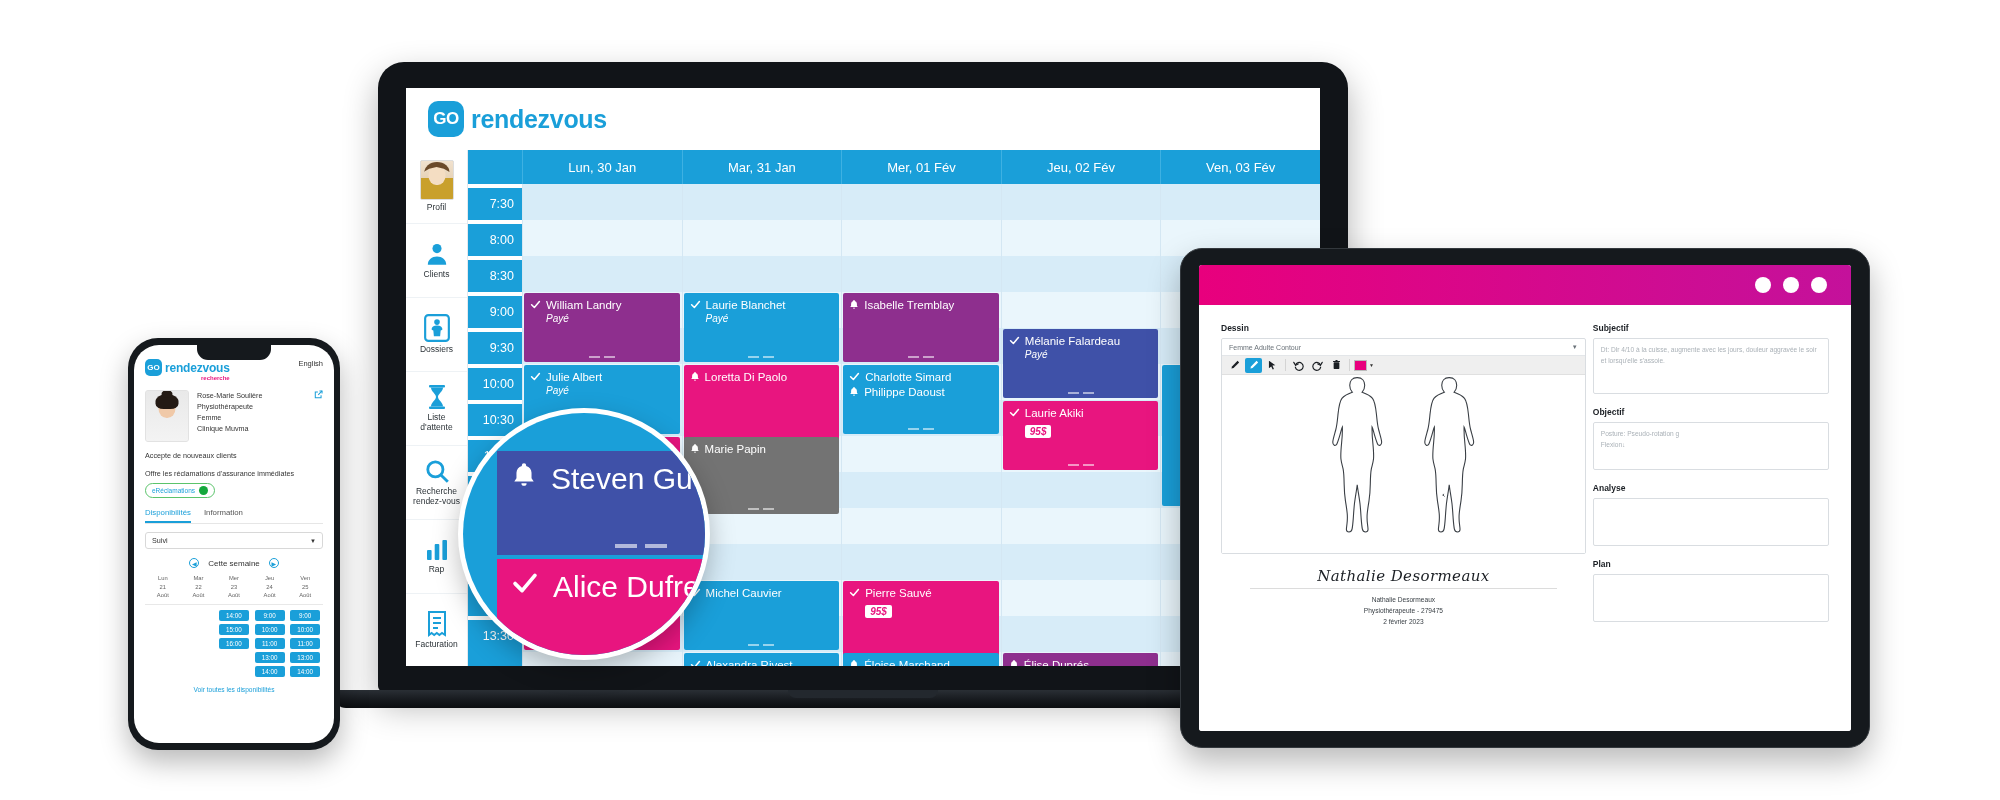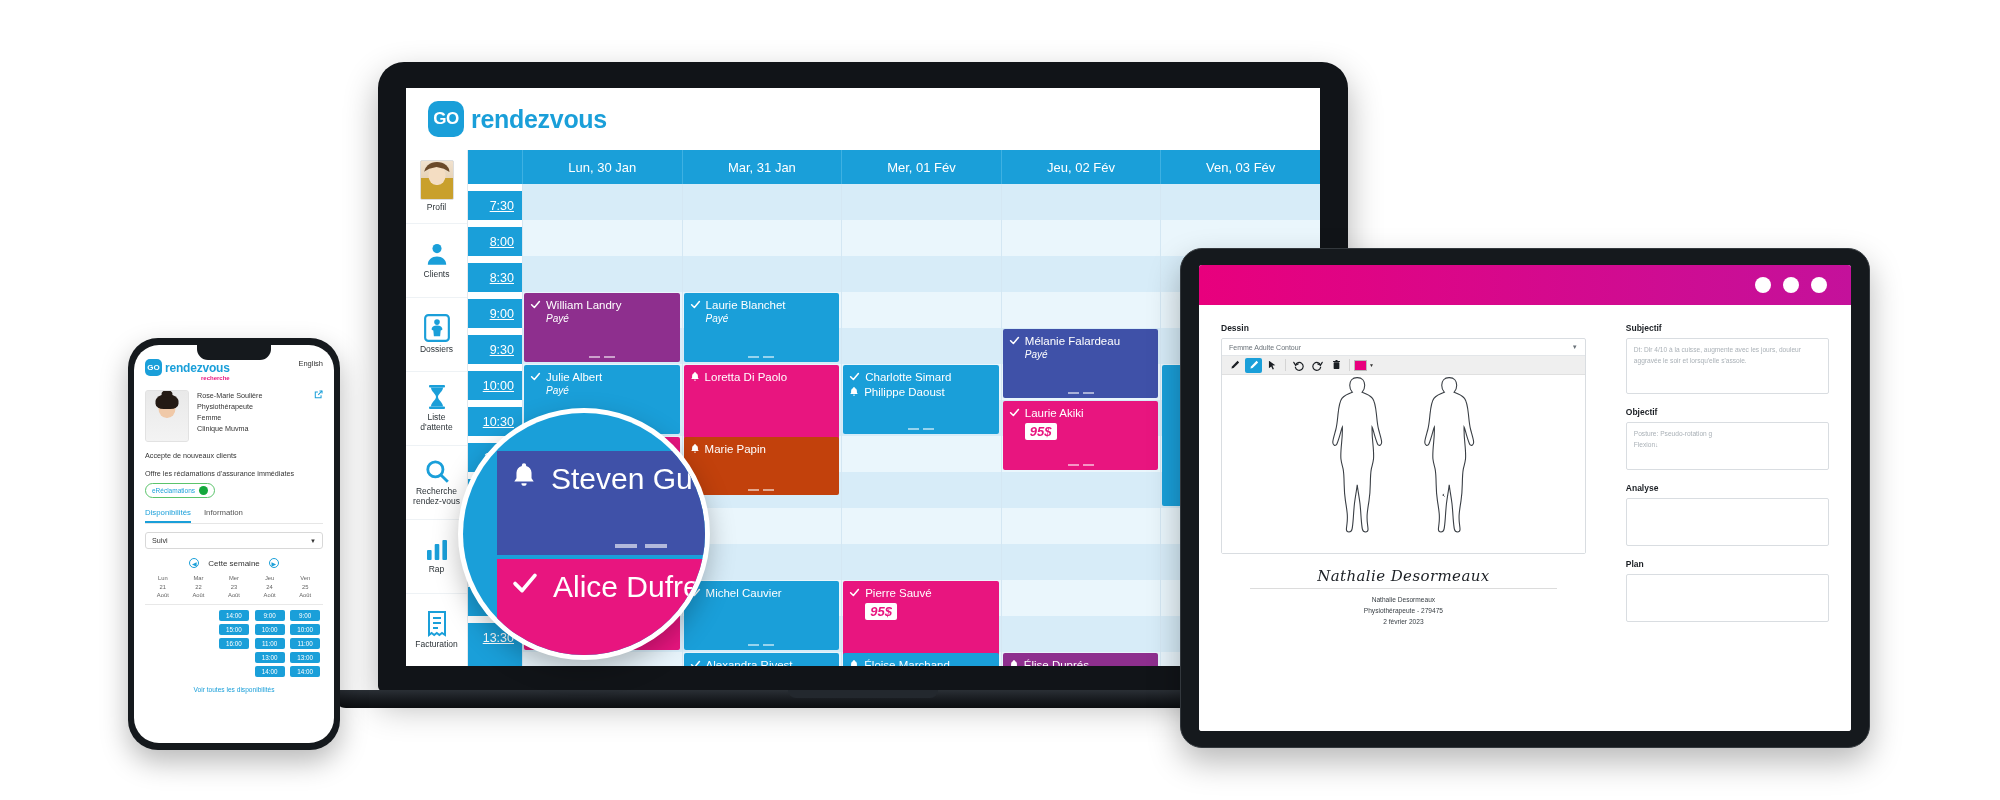--- a/index.html
+++ b/index.html
@@ -60,35 +60,35 @@
   .cal-head { display:flex; height:34px; background:#1a9fd9; }
   .cal-head .time-col { width:54px; flex:0 0 54px; }
   .cal-head .dcol {
     flex:1; color:#fff; font-size:13px; display:flex; align-items:center; justify-content:center;
     border-left:1px solid #3eb1e2;
   }
   .cal-rows { flex:1; position:relative; display:flex; }
   .time-col-body { width:54px; flex:0 0 54px; background:#1a9fd9; }
   .trow {
     height:36px; color:#fff; font-size:12.5px; display:flex; align-items:center;
-    justify-content:flex-end; padding-right:8px; border-top:7px solid #ffffff;text-decoration:underline;
+    justify-content:flex-end; padding-right:8px; border-top:4px solid #ffffff;
   }
   .daycols { flex:1; position:relative; display:flex; }
   .daycol { flex:1; border-left:1px solid #d4e7f3; position:relative; }
   .bandA{position:absolute;left:0;right:0;background:#d7ecf8;}
   .bandB{position:absolute;left:0;right:0;background:#eaf6fc;}
 
   .appt {
     position:absolute; left:2px; right:2px; border-radius:2px; color:#fff;
     padding:5px 6px 0 6px; overflow:hidden;
   }
   .appt .nm { font-size:11.5px; display:flex; align-items:flex-start; gap:5px; line-height:1.25; white-space:nowrap;}
   .appt .paye { font-size:10px; font-style:italic; margin-left:16px; margin-top:0px;}
   .appt .price {
-    display:inline-block;background:#fff;color:#e8157f;font-size:13px;font-style:italic;font-weight:700;
+    display:inline-block;background:#fff;color:#e8157f;font-size:10px;font-style:italic;font-weight:700;
     padding:1px 5px;border-radius:2px;margin-left:16px;margin-top:2px;
   }
   .appt .grip { position:absolute; bottom:4px; left:50%; transform:translateX(-50%); display:flex; gap:4px; }
   .appt .grip i { display:block; width:11px; height:2px; background:rgba(255,255,255,.55); }
   .ico { flex:0 0 auto; line-height:1; margin-top:1px; }
 
   
   #magnifier {
     position:absolute; left:458px; top:408px; width:252px; height:252px;
     border-radius:50%; background:#fff; border:5px solid #fff;
@@ -149,21 +149,21 @@
 
   
   #tablet { position:absolute; left:1180px; top:248px; width:690px; height:500px; z-index:20; }
   .tb-body {
     position:absolute; inset:0; background:#15191d; border-radius:22px;
     box-shadow:0 14px 32px rgba(0,0,0,.28); border:1px solid #33383d;
   }
   .tb-screen { position:absolute; left:19px; top:17px; right:19px; bottom:17px; background:#fff; border-radius:3px; overflow:hidden; }
   .tb-bar { height:40px; background:linear-gradient(90deg,#e8007d 0%,#c4119b 100%); display:flex; align-items:center; justify-content:flex-end; padding-right:24px; gap:12px; }
   .tb-dot { width:16px;height:16px;border-radius:50%;background:#fff; }
-  .tb-content { display:flex; gap:40px; padding:18px 22px; background:#fff; height:calc(100% - 40px); }
+  .tb-content { display:flex; gap:7px; padding:18px 22px; background:#fff; height:calc(100% - 40px); }
   .tb-left { flex:0 0 60%; }
   .tb-right { flex:1; }
   .tb-lbl { font-size:8.5px; font-weight:700; color:#1b1f24; margin-bottom:5px; }
   .tb-drawbox { border:1px solid #d9dde1; border-radius:2px; }
   .tb-seltop { height:17px; border-bottom:1px solid #e3e6e9; display:flex; align-items:center; justify-content:space-between; padding:0 7px; font-size:7px; color:#6a7279; }
   .tb-tools { height:19px; background:#efefef; display:flex; align-items:center; gap:2px; padding:0 4px; border-bottom:1px solid #e0e0e0;}
   .tool { width:17px;height:15px;display:flex;align-items:center;justify-content:center;font-size:9px;color:#222;border-radius:2px; }
   .tool.on { background:#1a9fd9; color:#fff; }
   .tool-sep { width:1px; height:12px; background:#d4d4d4; margin:0 2px; }
   .tool-color { width:13px;height:11px;background:#e8007d;border:1px solid #bbb; }
@@ -393,21 +393,21 @@
                         <path d="M12 2a2 2 0 0 1 2 2v.6A7 7 0 0 1 19 11v5l2 3H3l2-3v-5a7 7 0 0 1 5-6.4V4a2 2 0 0 1 2-2z"></path>
                         <path d="M9.6 20.6h4.8a2.4 2.4 0 0 1-4.8 0z"></path>
                       </svg></span>
                     <span>Loretta Di Paolo</span>
                   </div>
                   <div class="grip">
                     <i></i>
                     <i></i>
                   </div>
                 </div>
-                <div class="appt" style="background: #c2410c; top: 253px; height: 58px; left: calc(20% + 2px); width: calc(20% - 4px);">
+                <div class="appt" style="background: #737373; top: 253px; height: 77px; left: calc(20% + 2px); width: calc(20% - 4px);">
                   <div class="nm">
                     <span class="ico"><svg width="10" height="11" viewBox="0 0 24 26" fill="#fff">
                         <path d="M12 2a2 2 0 0 1 2 2v.6A7 7 0 0 1 19 11v5l2 3H3l2-3v-5a7 7 0 0 1 5-6.4V4a2 2 0 0 1 2-2z"></path>
                         <path d="M9.6 20.6h4.8a2.4 2.4 0 0 1-4.8 0z"></path>
                       </svg></span>
                     <span>Marie Papin</span>
                   </div>
                   <div class="grip">
                     <i></i>
                     <i></i>
@@ -424,20 +424,33 @@
                     <i></i>
                     <i></i>
                   </div>
                 </div>
                 <div class="appt" style="background: rgb(26, 159, 217); top: 469px; height: 69px; left: calc(20% + 2px); width: calc(20% - 4px);">
                   <div class="nm">
                     <span class="ico"><svg width="11" height="11" viewBox="0 0 24 24" fill="none" stroke="#fff" stroke-width="3.4" stroke-linecap="round" stroke-linejoin="round">
                         <polyline points="3.5,12.5 9.5,18.5 20.5,5.5"></polyline>
                       </svg></span>
                     <span>Alexandra Rivest</span>
+                  </div>
+                </div>
+                <div class="appt" style="background: rgb(142, 47, 142); top: 109px; height: 69px; left: calc(40% + 2px); width: calc(20% - 4px);">
+                  <div class="nm">
+                    <span class="ico"><svg width="10" height="11" viewBox="0 0 24 26" fill="#fff">
+                        <path d="M12 2a2 2 0 0 1 2 2v.6A7 7 0 0 1 19 11v5l2 3H3l2-3v-5a7 7 0 0 1 5-6.4V4a2 2 0 0 1 2-2z"></path>
+                        <path d="M9.6 20.6h4.8a2.4 2.4 0 0 1-4.8 0z"></path>
+                      </svg></span>
+                    <span>Isabelle Tremblay</span>
+                  </div>
+                  <div class="grip">
+                    <i></i>
+                    <i></i>
                   </div>
                 </div>
                 <div class="appt" style="background: rgb(26, 159, 217); top: 181px; height: 69px; left: calc(40% + 2px); width: calc(20% - 4px);">
                   <div class="nm">
                     <span class="ico"><svg width="11" height="11" viewBox="0 0 24 24" fill="none" stroke="#fff" stroke-width="3.4" stroke-linecap="round" stroke-linejoin="round">
                         <polyline points="3.5,12.5 9.5,18.5 20.5,5.5"></polyline>
                       </svg></span>
                     <span>Charlotte Simard</span>
                   </div>
                   <div class="nm">

